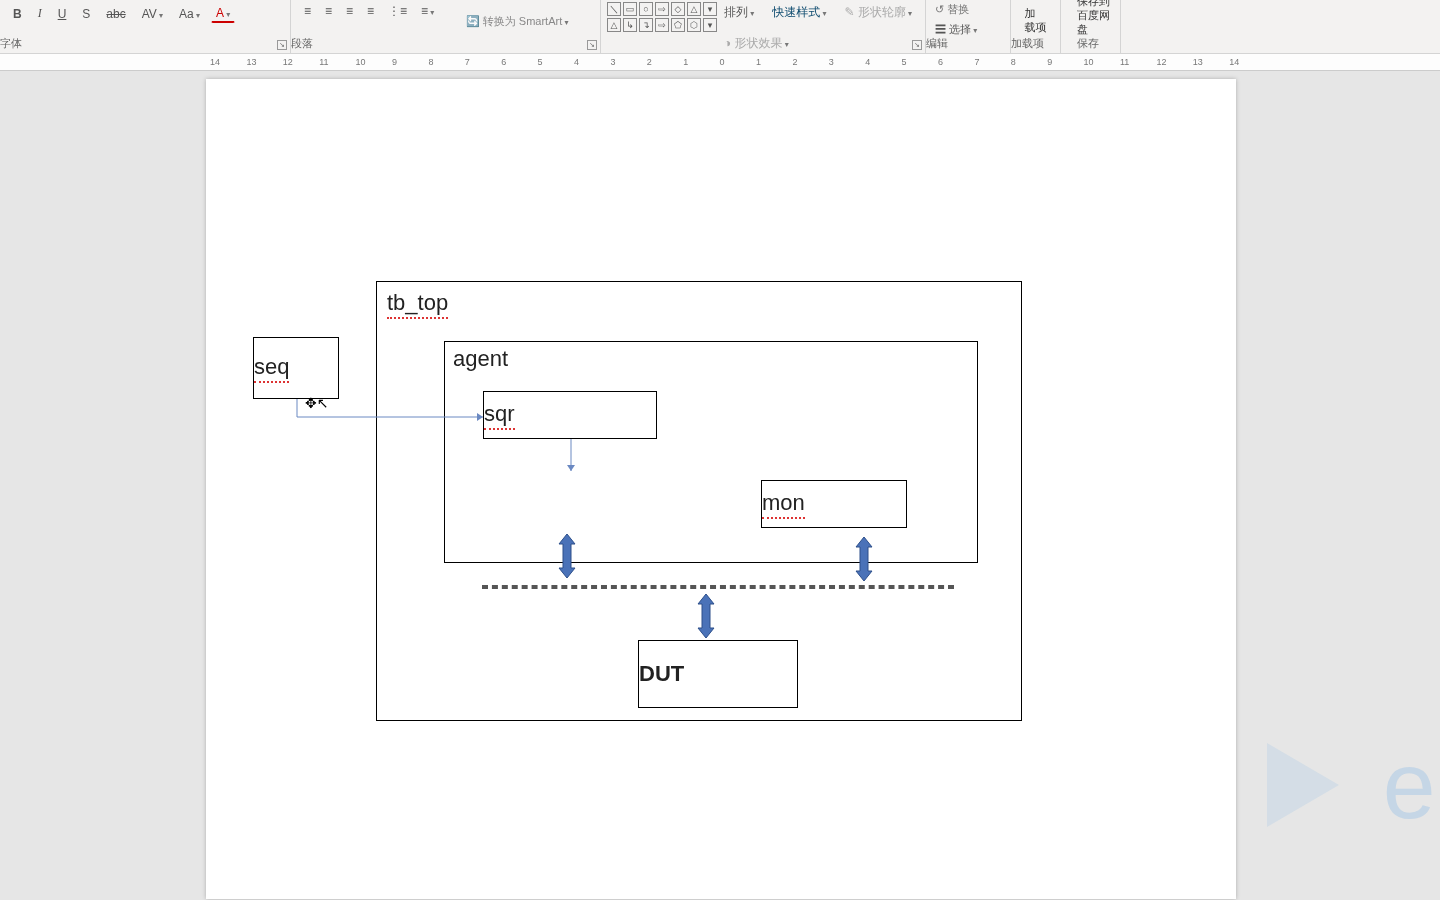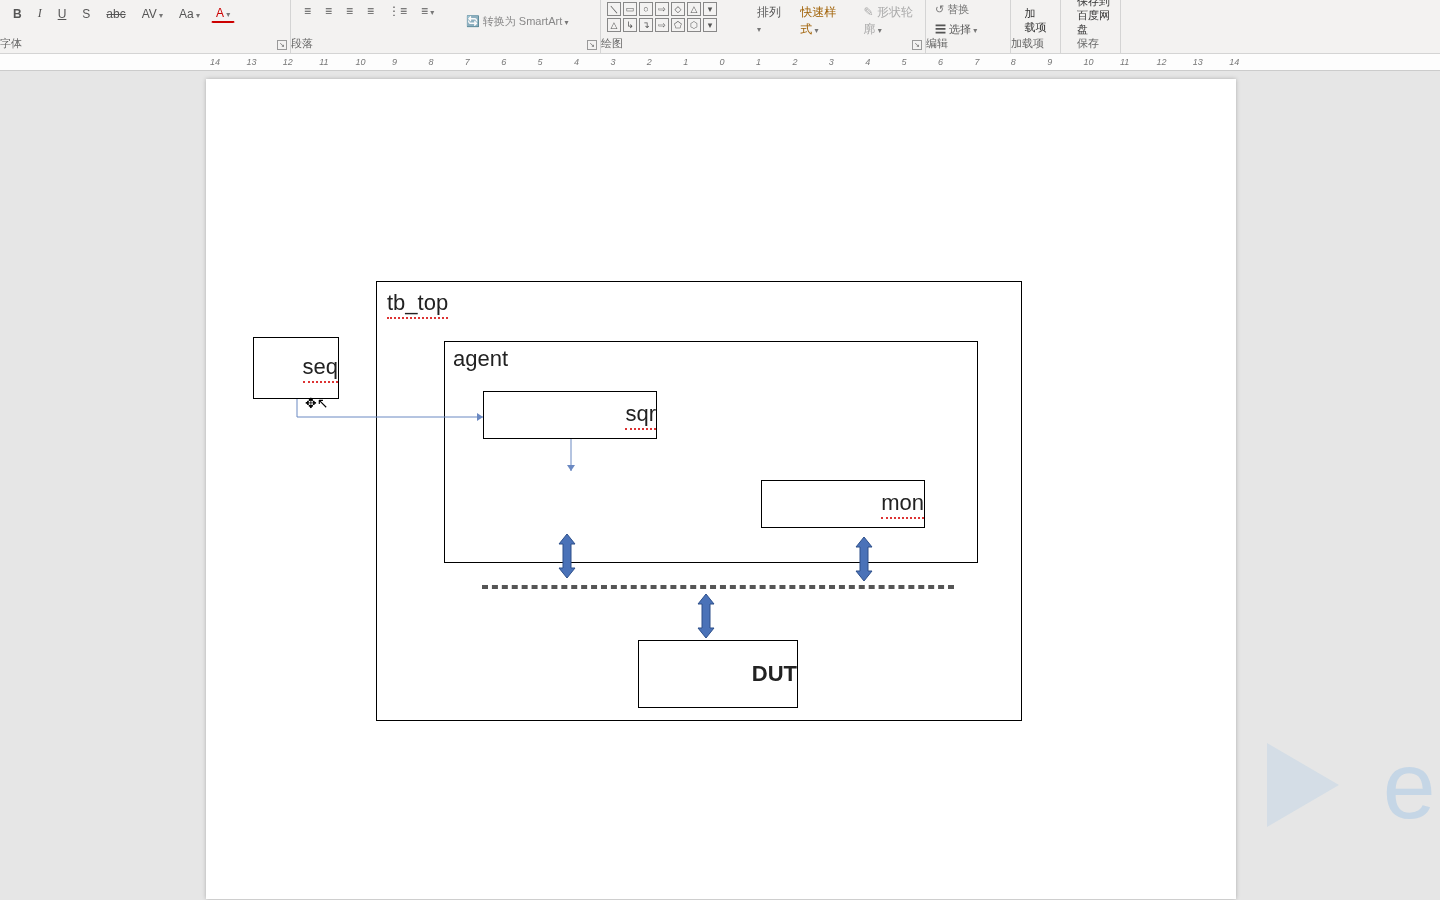--- a/index.html
+++ b/index.html
@@ -117,21 +117,20 @@
 
   
   .ruler {
     height: 17px;
     background: #fdfdfd;
     border-bottom: 1px solid #ccc;
     position: relative;
     font-size: 9px;
     color: #777;
     overflow: hidden;
-    font-style: italic;
   }
   .ruler .tick {
     position: absolute;
     top: 0;
     height: 100%;
     display: flex;
     align-items: center;
   }
 
   
@@ -154,31 +153,31 @@
   
   .shape {
     position: absolute;
     border: 1.5px solid #000;
     background: #fff;
     display: flex;
     align-items: flex-start;
     justify-content: flex-start;
     font-family: Arial, sans-serif;
   }
-  .shape.center { align-items: center; justify-content: flex-end; }
+  .shape.center { align-items: center; justify-content: flex-start; }
   .shape .txt { font-size: 22px; color: #222; }
   .speller { border-bottom: 2px dotted #d33; padding-bottom: 1px; }
 
   
   .box-seq   { left: 47px;  top: 258px; width: 86px;  height: 62px; }
   .box-tbtop { left: 170px; top: 202px; width: 646px; height: 440px; padding: 8px 10px; }
   .box-agent { left: 238px; top: 262px; width: 534px; height: 222px; padding: 4px 8px; }
   .box-sqr   { left: 277px; top: 312px; width: 174px; height: 48px; }
   .box-drv   { left: 277px; top: 398px; width: 174px; height: 48px; }
-  .box-mon   { left: 555px; top: 401px; width: 164px; height: 48px; }
+  .box-mon   { left: 555px; top: 401px; width: 146px; height: 48px; }
   .box-dut   { left: 432px; top: 561px; width: 160px; height: 68px; }
   .box-dut .txt { font-weight: bold; font-size: 22px; }
 
   .dashed-line {
     position: absolute;
     left: 276px;
     top: 506px;
     width: 472px;
     height: 4px;
     border-top: 2px dashed #555;
@@ -271,31 +270,30 @@
       <span>△</span>
       <span>▾</span>
       <span>△</span>
       <span>↳</span>
       <span>↴</span>
       <span>⇨</span>
       <span>⬠</span>
       <span>⬡</span>
       <span>▾</span>
     </div>
-    <div class="controls-row" style="left:151px;top:2px;gap:8px;flex-direction:column;align-items:flex-start">
+    <div class="controls-row" style="left:118px;top:2px;gap:8px;flex-direction:column;align-items:flex-start">
       <div style="display:flex;gap:8px">
         <span class="pill dd">排列</span>
-        <span class="pill dd" style="color:#a16207">快速样式</span>
+        <span class="pill dd" style="color:#0c4a6e">快速样式</span>
         <span class="pill dd" style="color:#aaa">✎ <span>形状轮廓</span></span>
       </div>
       <div style="display:flex;gap:8px;margin-top:2px">
         <span class="pill dd" style="color:#aaa">◑ <span>形状效果</span></span>
       </div>
     </div>
-    <div class="label">绘图</div>
     <div class="dlauncher">↘</div>
   </div>
 
   <div class="ribbon-group grp-edit">
     <div class="controls-row" style="left:4px;top:0;flex-direction:column;align-items:flex-start;gap:1px;font-size:11px">
        <span class="pill" style="color:#777">↺ <span>替换</span></span>
        <span class="pill dd">☰ <span>选择</span></span>
     </div>
     <div class="label">编辑</div>
   </div>

